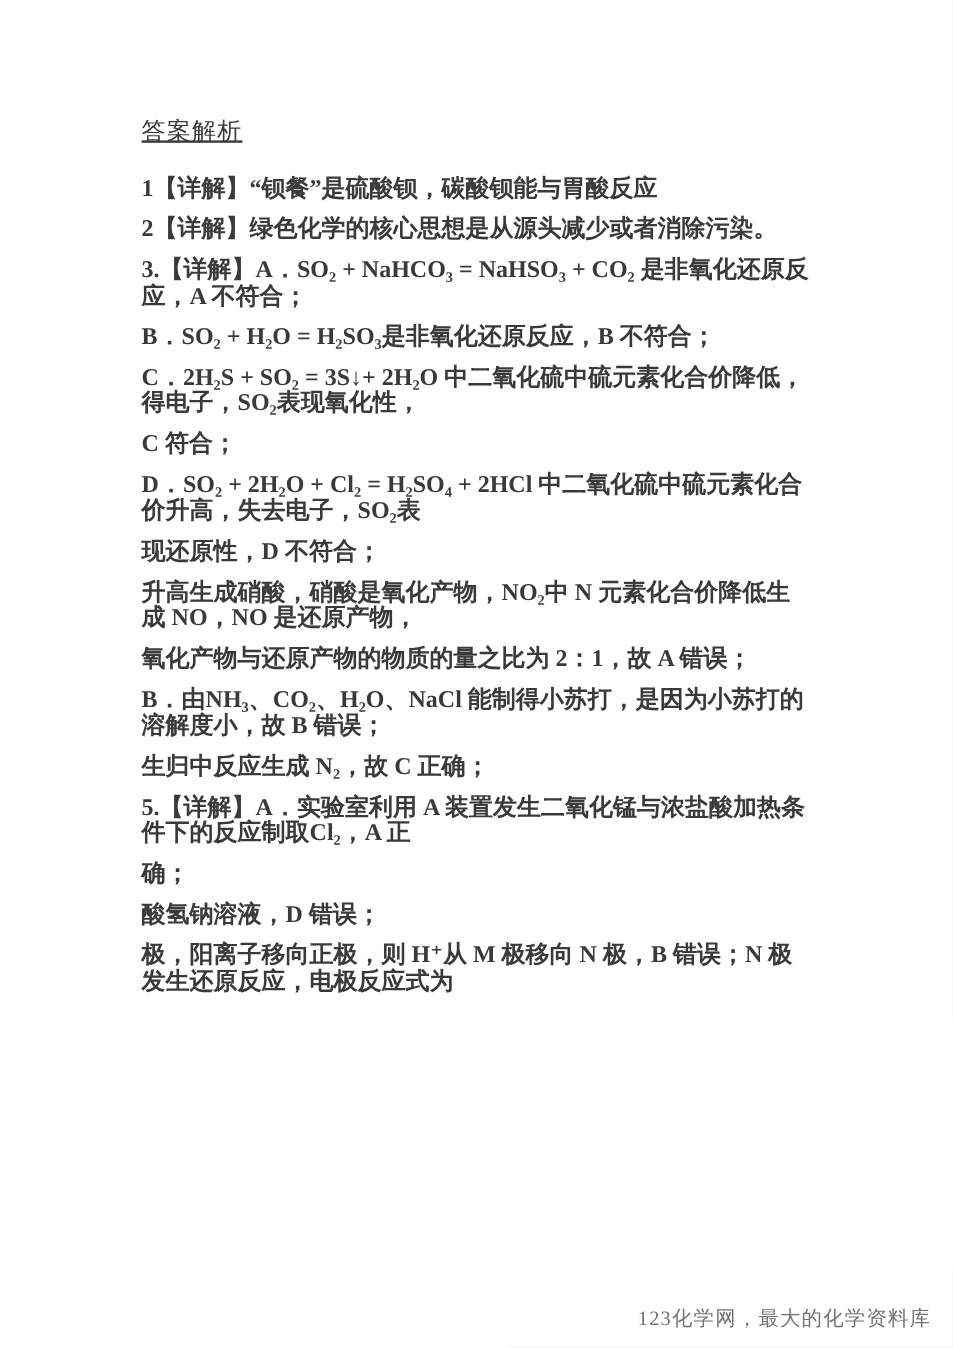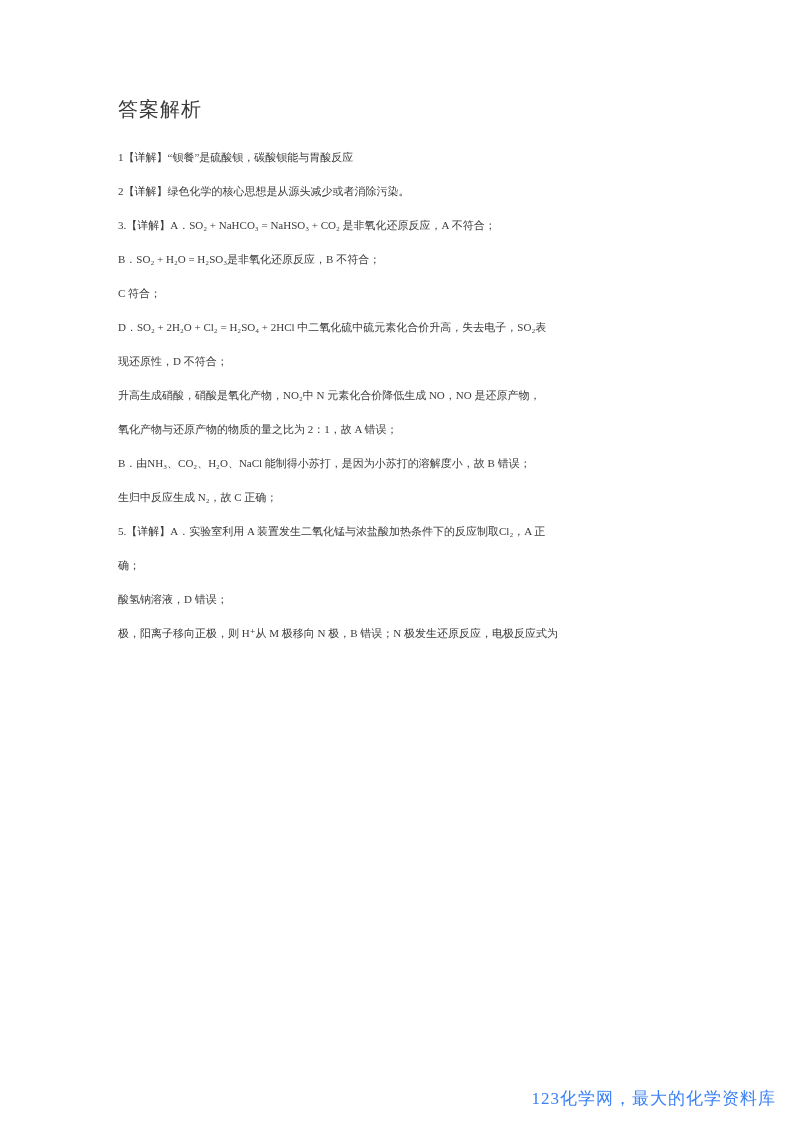--- a/index.html
+++ b/index.html
@@ -13,46 +13,49 @@
     color:#3a3a3a;
     overflow:hidden;
     box-sizing:border-box;
     padding:96px 118px 0 118px;
   }
   .doc-title{
     font-size:20px;
     font-weight:400;
     margin:0 0 24px 0;
     letter-spacing:1px;
+    text-decoration:underline;
   }
   .line{
     margin:0 0 12.5px 0;
-    font-size:11px;
+    font-size:20px;
     line-height:21.5px;
     word-break:break-all;
     white-space:normal;
+    font-weight:bold;
   }
   .watermark{
     position:absolute;
     right:18px;bottom:13px;
     font-size:17px;
-    color:#3b82f6;
+    color:#737373;
     letter-spacing:1px;
   }
 </style>
 </head>
 <body>
 
 <div class="page">
   <h1 class="doc-title">答案解析</h1>
   <div>
       <p class="line"><span>1【详解】“钡餐”是硫酸钡，碳酸钡能与胃酸反应</span></p>
       <p class="line"><span>2【详解】绿色化学的核心思想是从源头减少或者消除污染。</span></p>
       <p class="line"><span>3.【详解】A．SO₂ + NaHCO₃ = NaHSO₃ + CO₂ 是非氧化还原反应，A 不符合；</span></p>
       <p class="line"><span>B．SO₂ + H₂O = H₂SO₃是非氧化还原反应，B 不符合；</span></p>
+      <p class="line"><span>C．2H₂S + SO₂ = 3S↓+ 2H₂O 中二氧化硫中硫元素化合价降低，得电子，SO₂表现氧化性，</span></p>
       <p class="line"><span>C 符合；</span></p>
       <p class="line"><span>D．SO₂ + 2H₂O + Cl₂ = H₂SO₄ + 2HCl 中二氧化硫中硫元素化合价升高，失去电子，SO₂表</span></p>
       <p class="line"><span>现还原性，D 不符合；</span></p>
       <p class="line"><span>升高生成硝酸，硝酸是氧化产物，NO₂中 N 元素化合价降低生成 NO，NO 是还原产物，</span></p>
       <p class="line"><span>氧化产物与还原产物的物质的量之比为 2：1，故 A 错误；</span></p>
       <p class="line"><span>B．由NH₃、CO₂、H₂O、NaCl 能制得小苏打，是因为小苏打的溶解度小，故 B 错误；</span></p>
       <p class="line"><span>生归中反应生成 N₂，故 C 正确；</span></p>
       <p class="line"><span>5.【详解】A．实验室利用 A 装置发生二氧化锰与浓盐酸加热条件下的反应制取Cl₂，A 正</span></p>
       <p class="line"><span>确；</span></p>
       <p class="line"><span>酸氢钠溶液，D 错误；</span></p>

